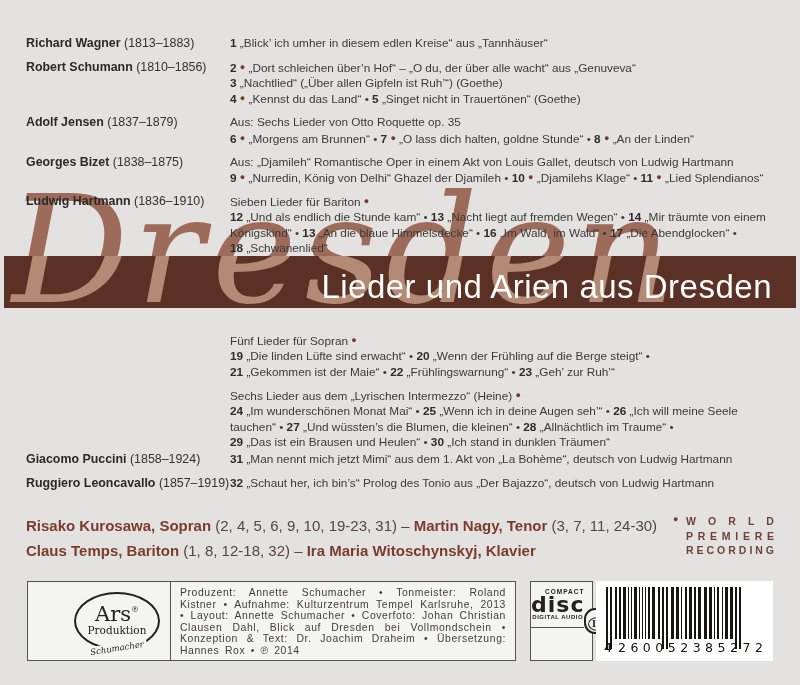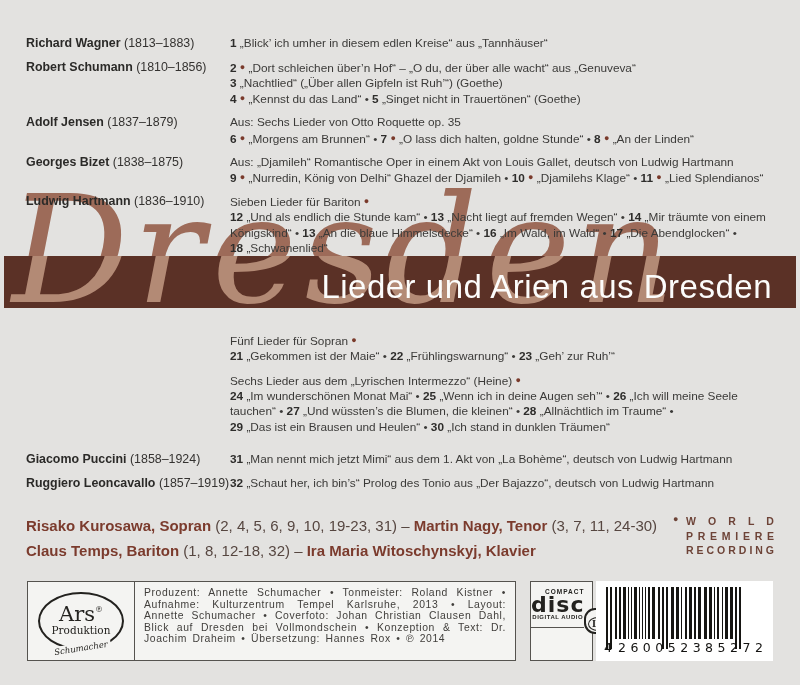--- a/index.html
+++ b/index.html
@@ -40,21 +40,21 @@
   
   .wpr{position:absolute;right:26px;top:514px;width:88px;z-index:3;color:#6d4337;
        font-weight:bold;font-size:10.5px;}
   .wpr-line{display:flex;justify-content:space-between;line-height:14.5px;}
   .wpr-dot{position:absolute;left:-13px;top:0;font-size:9px;}
 
   
   .fbox{position:absolute;top:581px;height:80px;box-sizing:border-box;z-index:3;}
   .credits-box{left:27px;width:489px;border:1.5px solid #55534f;background:#f4f4f2;display:flex;}
   .ars-cell{width:106px;flex:none;border-right:1.5px solid #55534f;display:flex;
-            align-items:center;justify-content:center;}
+            align-items:center;justify-content:center;padding-left:36px;}
   .credits-cell{flex:1;padding:5px 9px 4px 9px;font-size:10.4px;line-height:11.6px;
                 text-align:justify;color:#403e3b;letter-spacing:.6px;word-spacing:2px;}
   .ars-ellipse{width:82px;height:54px;border:2.5px solid #23221f;border-radius:50%;
                text-align:center;font-family:"DejaVu Serif",serif;color:#23221f;position:relative;}
   .ars-name{font-size:21px;line-height:24px;margin-top:4px;}
   .ars-reg{font-size:8px;vertical-align:9px;}
   .ars-sub{font-size:10.5px;line-height:9px;}
   .ars-script{position:absolute;bottom:-5px;left:50%;transform:translateX(-50%) rotate(-9deg);
               font-style:italic;font-size:8.5px;background:#f4f4f2;padding:0 3px;white-space:nowrap;}
 
@@ -148,20 +148,21 @@
           <div><b>12</b> „Und als endlich die Stunde kam“ • <b>13</b> „Nacht liegt auf fremden Wegen“ • <b>14</b> „Mir träumte von einem</div>
           <div>Königskind“ • <b>13</b> „An die blaue Himmelsdecke“ • <b>16</b> „Im Wald, im Wald“ • <b>17</b> „Die Abendglocken“ •</div>
           <div><b>18</b> „Schwanenlied“</div>
         </div>
   </div>
 </div>
 
   <div class="tracks-mid" id="tracks-mid">
       <div class="block">
         <div>Fünf Lieder für Sopran <span class="mdot">●</span></div>
+        <div><b>19</b> „Die linden Lüfte sind erwacht“ • <b>20</b> „Wenn der Frühling auf die Berge steigt“ •</div>
         <div><b>21</b> „Gekommen ist der Maie“ • <b>22</b> „Frühlingswarnung“ • <b>23</b> „Geh’ zur Ruh’“</div>
       </div>
       <div class="block">
         <div>Sechs Lieder aus dem „Lyrischen Intermezzo“ (Heine) <span class="mdot">●</span></div>
         <div><b>24</b> „Im wunderschönen Monat Mai“ • <b>25</b> „Wenn ich in deine Augen seh’“ • <b>26</b> „Ich will meine Seele</div>
         <div>tauchen“ • <b>27</b> „Und wüssten’s die Blumen, die kleinen“ • <b>28</b> „Allnächtlich im Traume“ •</div>
         <div><b>29</b> „Das ist ein Brausen und Heulen“ • <b>30</b> „Ich stand in dunklen Träumen“</div>
       </div>
     </div>
 

